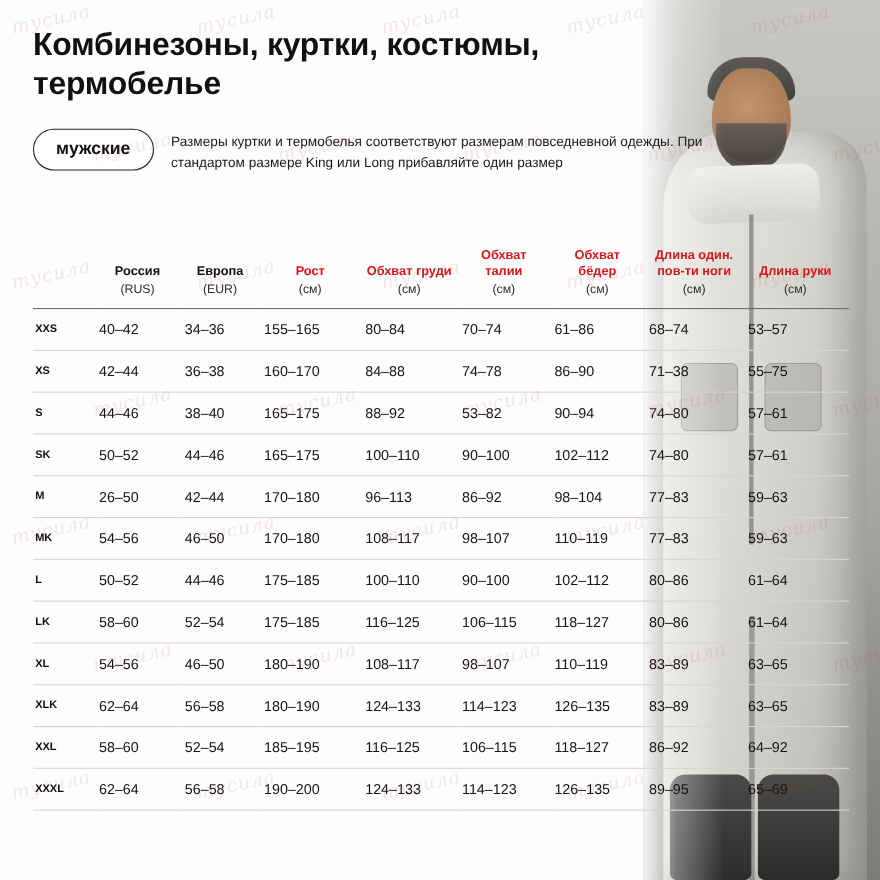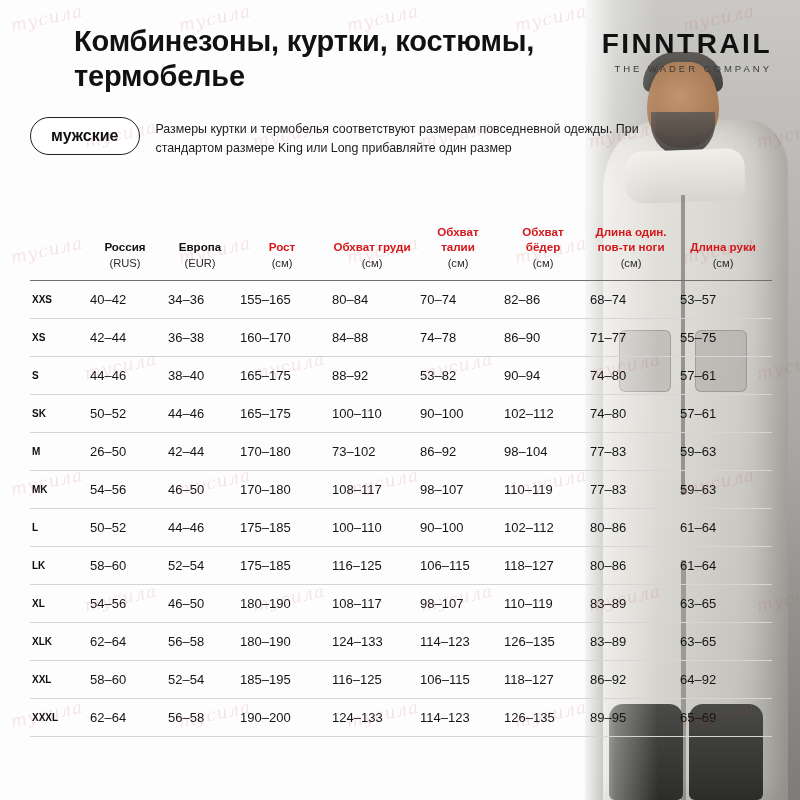--- a/index.html
+++ b/index.html
@@ -129,21 +129,20 @@
   .content {
     position: relative;
     z-index: 3;
     padding: 24px 26px 0 30px;
   }
 
   .topbar {
     display: flex;
     align-items: flex-start;
     justify-content: space-between;
-    margin-left: 44px;
   }
   h1.title {
     font-size: 29px;
     line-height: 1.22;
     font-weight: bold;
     color: #111;
     max-width: 470px;
     letter-spacing: -0.2px;
   }
   .brand {
@@ -263,24 +262,20 @@
     <div class="leg-split"></div>
     <div class="boot l"></div>
     <div class="boot r"></div>
     <div class="shade"></div>
   </div>
 
   <div class="content">
 
     <div class="topbar">
       <h1 class="title">Комбинезоны, куртки, костюмы, термобелье</h1>
-      <div class="brand">
-        <div class="name">FINNTRAIL</div>
-        <div class="tag">THE WADER COMPANY</div>
-      </div>
     </div>
 
     <div class="subrow">
       <div class="pill">мужские</div>
       <div class="note">Размеры куртки и термобелья соответствуют размерам повседневной одежды. При стандартом размере King или Long прибавляйте один размер</div>
     </div>
 
     <div class="table-wrap">
       <table class="sizes">
         <colgroup>
@@ -332,33 +327,33 @@
           </tr>
         </thead>
         <tbody id="tbody">
             <tr>
               <td class="size">XXS</td>
               <td>40–42</td>
               <td>34–36</td>
               <td>155–165</td>
               <td>80–84</td>
               <td>70–74</td>
-              <td>82–86</td>
+              <td>61–86</td>
               <td>68–74</td>
               <td>53–57</td>
             </tr>
             <tr>
               <td class="size">XS</td>
               <td>42–44</td>
               <td>36–38</td>
               <td>160–170</td>
               <td>84–88</td>
               <td>74–78</td>
               <td>86–90</td>
-              <td>71–77</td>
+              <td>71–38</td>
               <td>55–75</td>
             </tr>
             <tr>
               <td class="size">S</td>
               <td>44–46</td>
               <td>38–40</td>
               <td>165–175</td>
               <td>88–92</td>
               <td>53–82</td>
               <td>90–94</td>
@@ -374,21 +369,21 @@
               <td>90–100</td>
               <td>102–112</td>
               <td>74–80</td>
               <td>57–61</td>
             </tr>
             <tr>
               <td class="size">M</td>
               <td>26–50</td>
               <td>42–44</td>
               <td>170–180</td>
-              <td>73–102</td>
+              <td>96–113</td>
               <td>86–92</td>
               <td>98–104</td>
               <td>77–83</td>
               <td>59–63</td>
             </tr>
             <tr>
               <td class="size">MK</td>
               <td>54–56</td>
               <td>46–50</td>
               <td>170–180</td>

